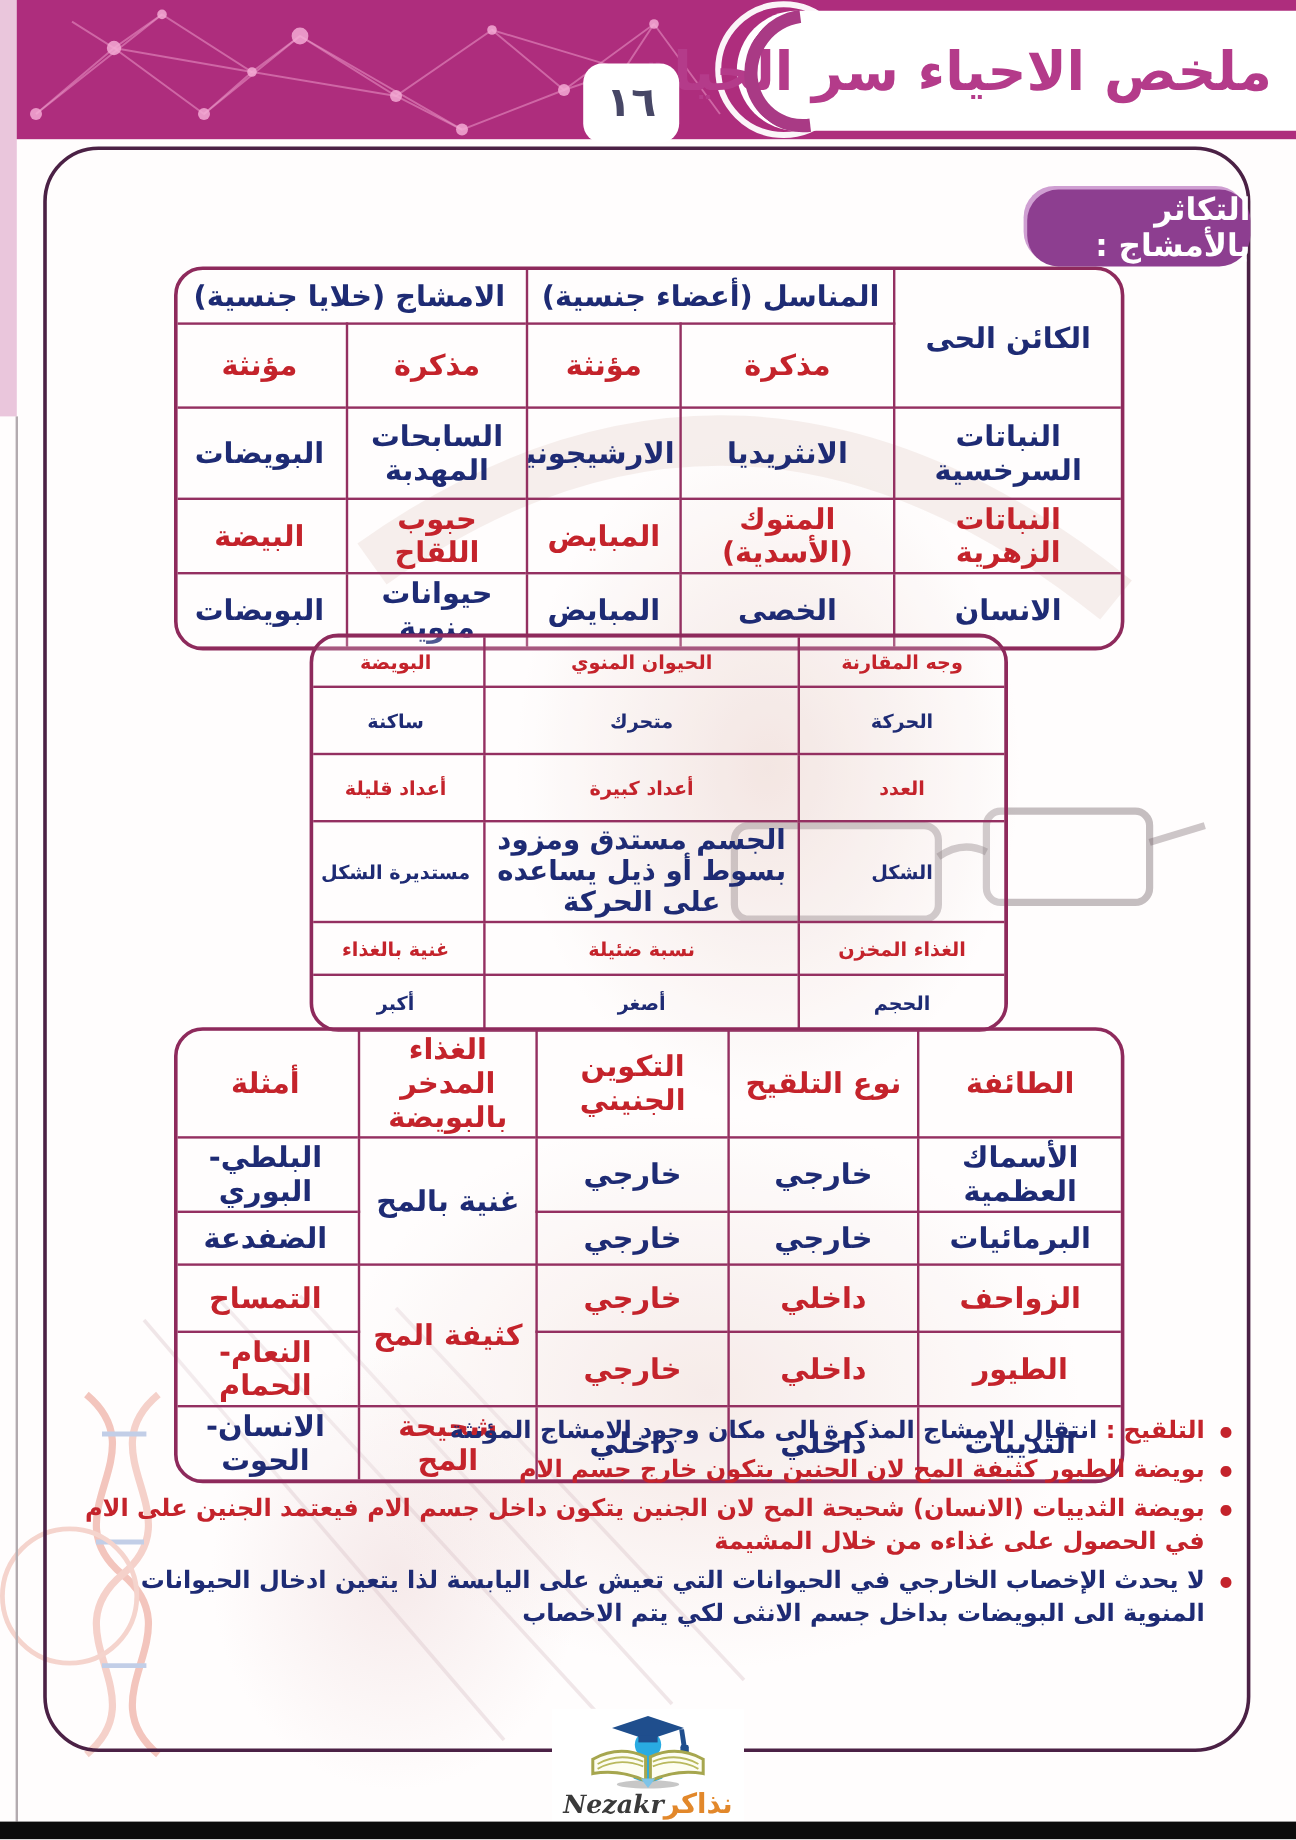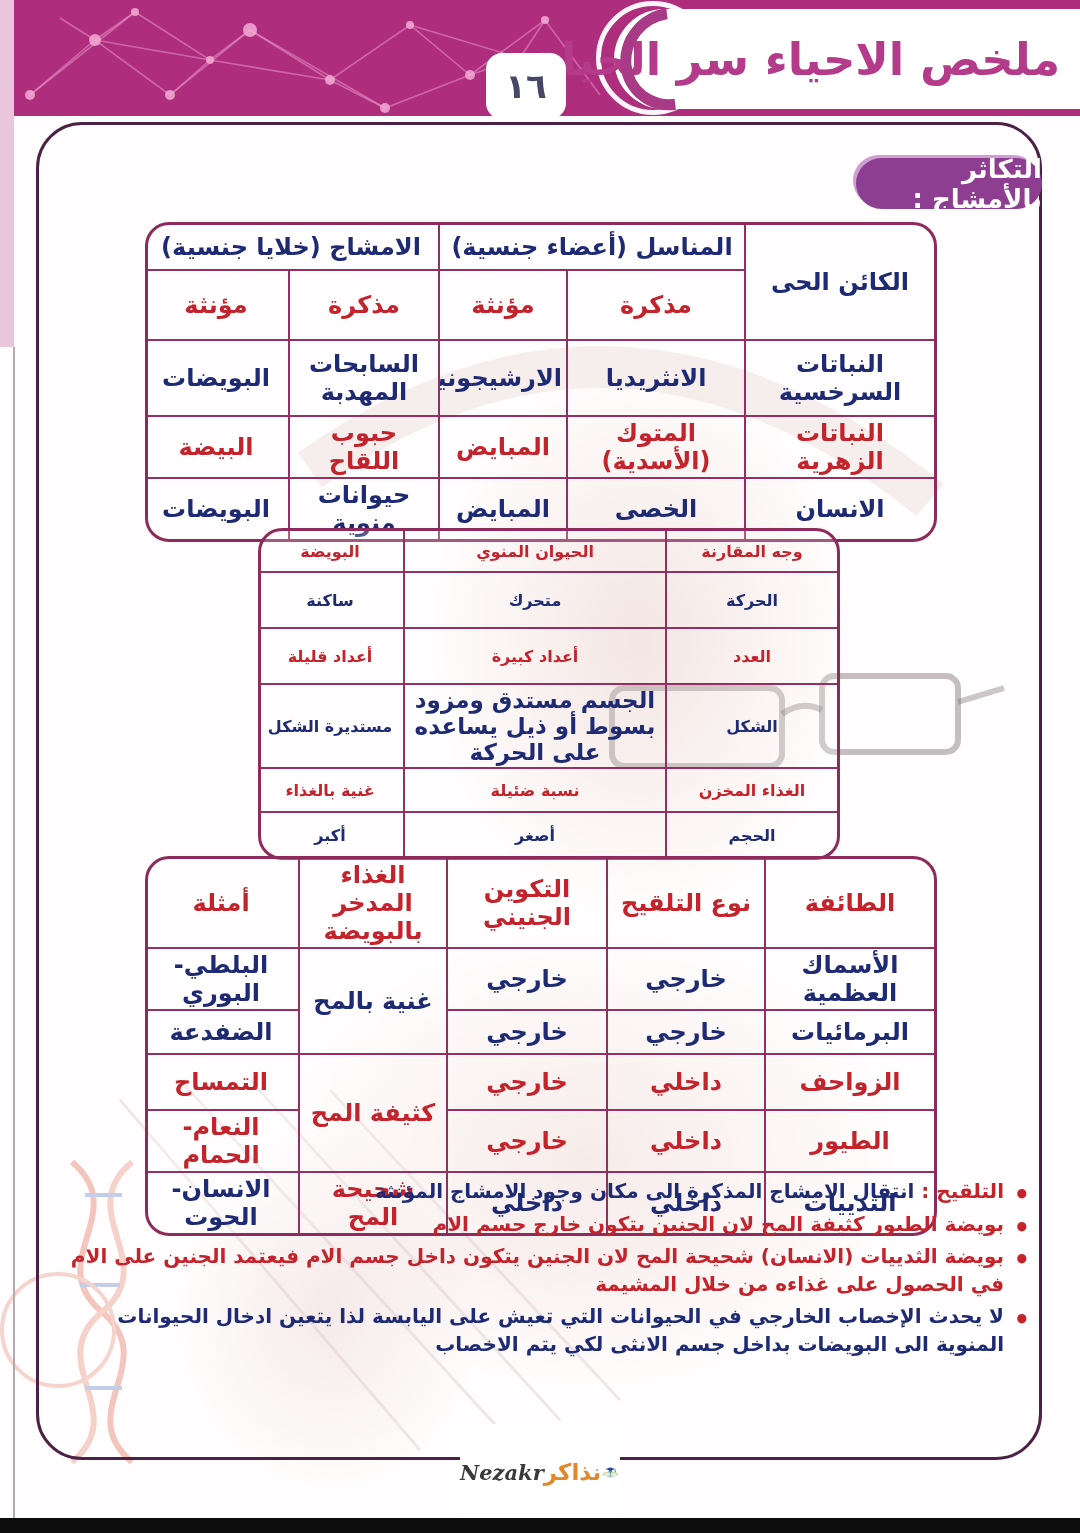--- a/index.html
+++ b/index.html
@@ -31,21 +31,21 @@
   .wm{position:absolute;top:0;left:0;width:1080px;height:1533px;z-index:0;pointer-events:none;
       background:
         radial-gradient(ellipse 300px 400px at 640px 640px, rgba(228,198,190,.55), rgba(228,198,190,0) 70%),
         radial-gradient(ellipse 430px 320px at 590px 1160px, rgba(233,207,201,.5), rgba(233,207,201,0) 72%),
         radial-gradient(ellipse 220px 260px at 330px 1310px, rgba(238,218,218,.55), rgba(238,218,218,0) 70%);}
   .wm svg{position:absolute;top:0;left:0;}
 
   
   .frame{position:absolute;top:122px;left:36px;width:1006px;height:1338px;border:3px solid #4b2145;
          border-radius:46px;box-sizing:border-box;z-index:1;}
-  .badge{position:absolute;top:158px;left:856px;width:186px;height:51px;background:#8d3e90;
+  .badge{position:absolute;top:158px;left:856px;width:186px;height:64px;background:#8d3e90;
          border-radius:26px;z-index:4;color:#fff;display:flex;align-items:center;justify-content:center;
          font-size:26px;font-weight:bold;box-shadow:-3px -3px 0 #cf9fd2;}
 
   
   .tbl{position:absolute;border:3px solid #8e2a5c;border-radius:24px;overflow:hidden;z-index:2;
        box-sizing:border-box;background:rgba(255,255,255,.22);}
   .tbl table{border-collapse:collapse;table-layout:fixed;direction:rtl;margin:-2px;
              width:calc(100% + 4px);}
   .tbl td{border:2px solid #943061;text-align:center;vertical-align:middle;font-weight:bold;
           padding:2px 4px;overflow:hidden;}
@@ -58,21 +58,21 @@
   
   .notes{position:absolute;top:1178px;left:52px;right:46px;z-index:2;}
   .note{position:relative;padding-right:30px;font-size:20px;font-weight:bold;line-height:1.38;
         margin-bottom:5px;}
   .note::before{content:"\2022";position:absolute;right:4px;top:0;color:#c4232b;font-size:26px;}
   .note .lbl{color:#c4232b;}
   .note.blue{color:#1e2b74;} .note.red{color:#c4232b;text-align:right;}
 
   
   .logo{position:absolute;top:1424px;left:460px;width:160px;height:96px;z-index:4;background:#fff;
-        display:flex;align-items:center;justify-content:flex-start;}
+        display:flex;flex-direction:column;align-items:center;justify-content:flex-start;}
   .logo .caption{font-size:23px;font-weight:bold;line-height:1;margin-top:1px;}
   .brand-ar{color:#e2882b;}
   .brand-en{color:#3a3a3a;font-style:italic;font-family:"DejaVu Serif","Liberation Serif",serif;font-size:21px;}
 </style>
 </head>
 <body>
 
 <div class="page">
 
   <div class="wm">

